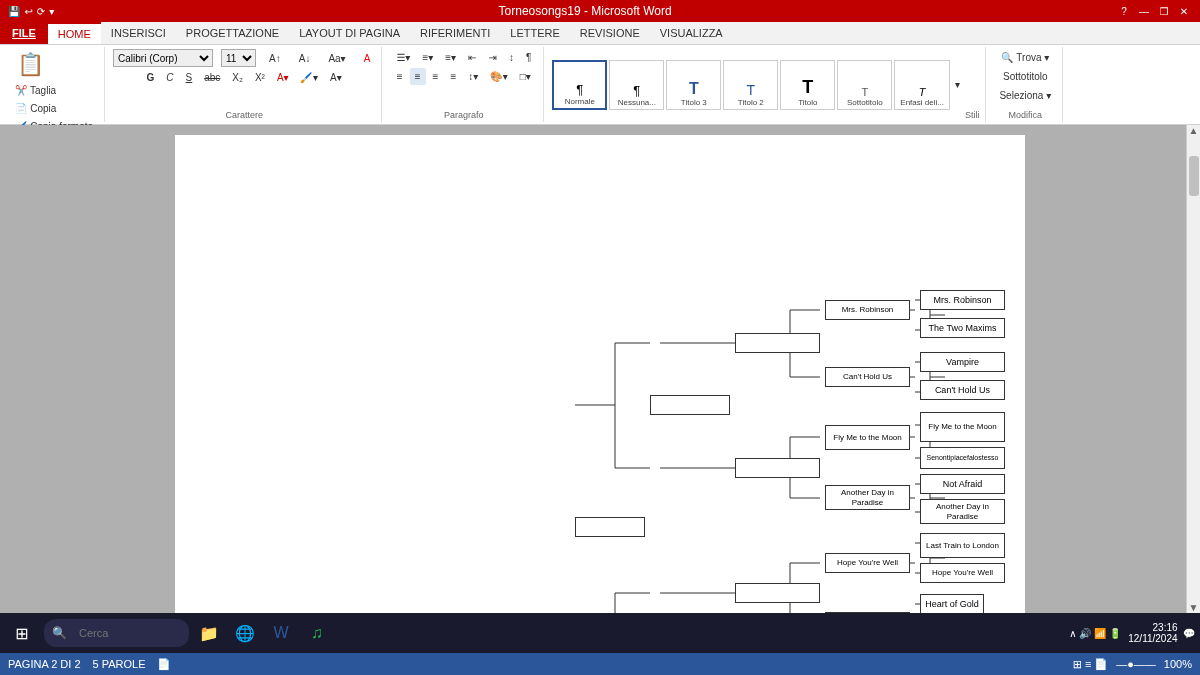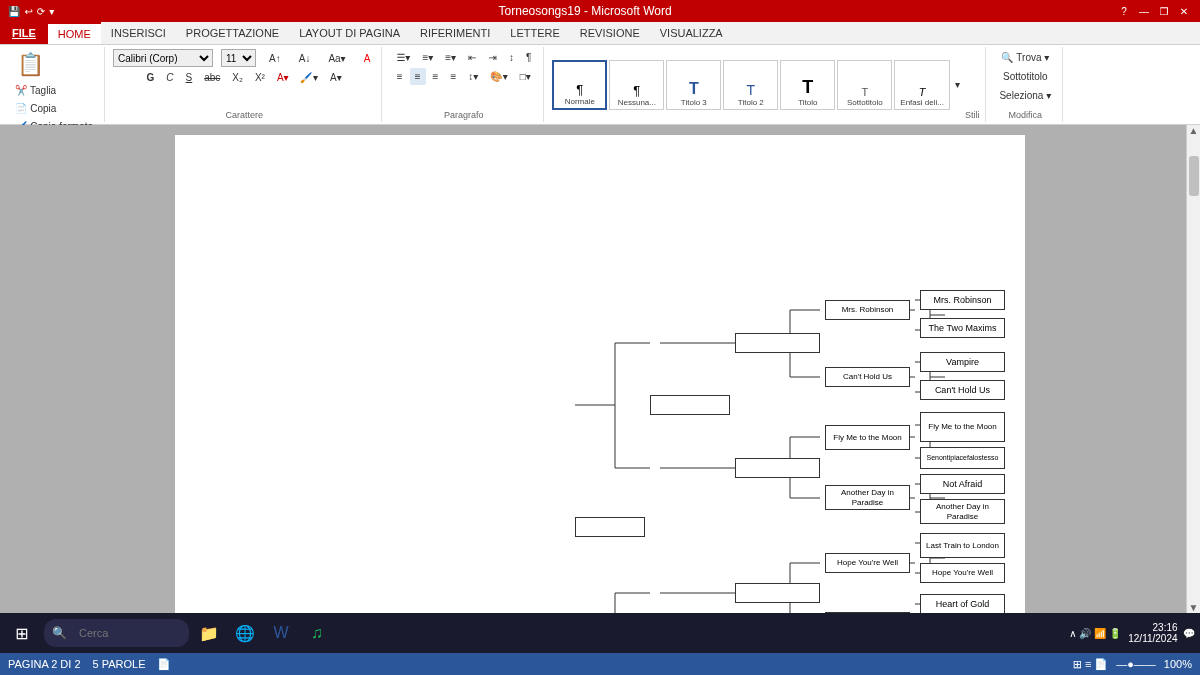--- a/index.html
+++ b/index.html
@@ -475,21 +475,21 @@
       <div class="bracket-box" style="left:720px;top:292px;width:85px;height:22px;font-size:7px;">Senontipiacefalostesso</div>
 
       <div class="bracket-box" style="left:720px;top:319px;width:85px;height:20px;">Not Afraid</div>
 
       <div class="bracket-box" style="left:720px;top:344px;width:85px;height:25px;font-size:8px;">Another Day in Paradise</div>
 
       <div class="bracket-box" style="left:720px;top:378px;width:85px;height:25px;font-size:8px;">Last Train to London</div>
 
       <div class="bracket-box" style="left:720px;top:408px;width:85px;height:20px;font-size:8px;">Hope You're Well</div>
 
-      <div class="bracket-box" style="left:720px;top:439px;width:85px;height:20px;">Heart of Gold</div>
+      <div class="bracket-box" style="left:720px;top:439px;width:64px;height:20px;">Heart of Gold</div>
 
       <div class="bracket-box" style="left:625px;top:145px;width:85px;height:20px;font-size:8px;">Mrs. Robinson</div>
 
       <div class="bracket-box" style="left:625px;top:212px;width:85px;height:20px;font-size:8px;">Can't Hold Us</div>
 
       <div class="bracket-box" style="left:625px;top:270px;width:85px;height:25px;font-size:8px;">Fly Me to the Moon</div>
 
       <div class="bracket-box" style="left:625px;top:330px;width:85px;height:25px;font-size:8px;">Another Day in Paradise</div>
 
       <div class="bracket-box" style="left:625px;top:398px;width:85px;height:20px;font-size:8px;">Hope You're Well</div>

